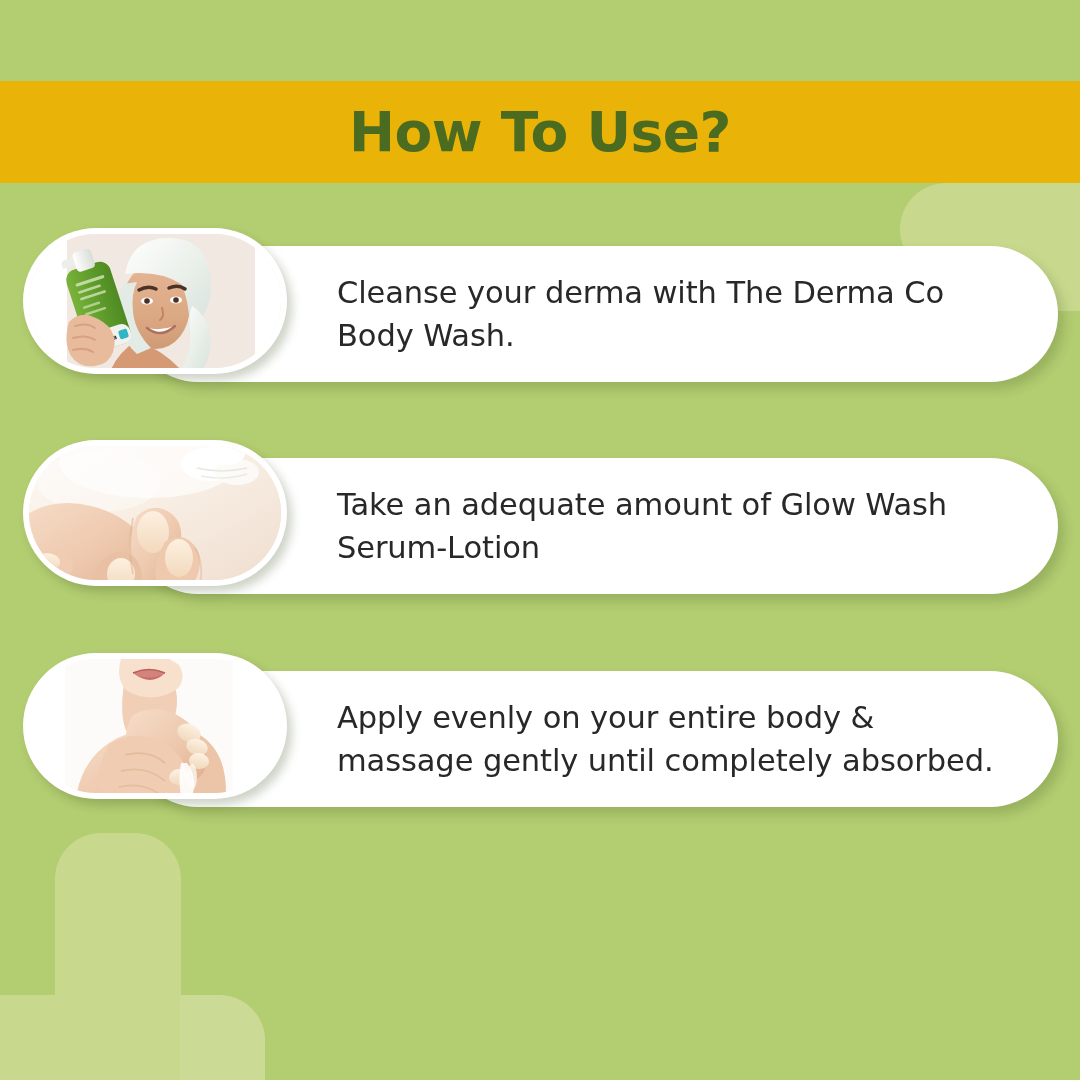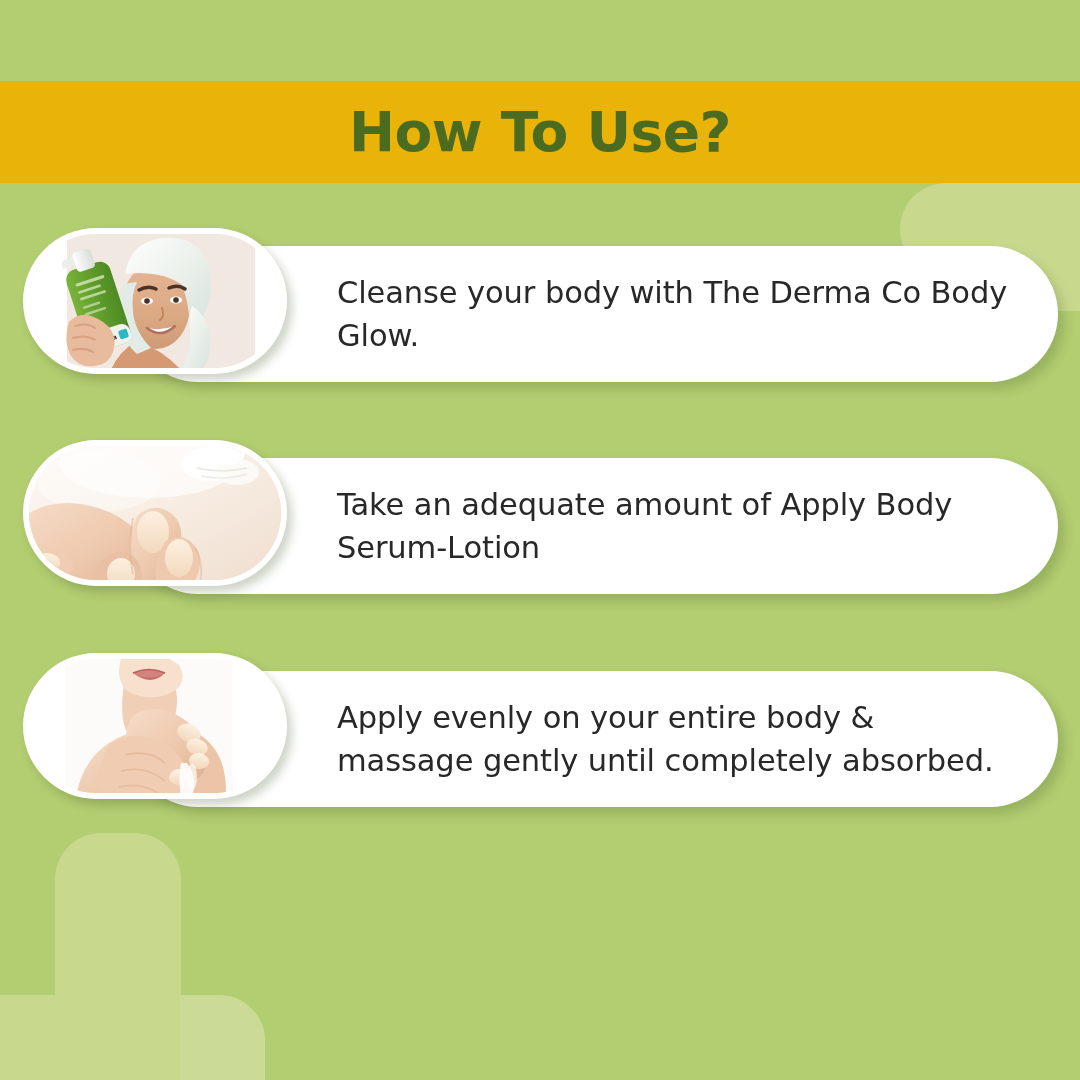--- a/index.html
+++ b/index.html
@@ -123,21 +123,21 @@
 <div class="deco" id="deco-cross-r"></div>
 
 <div id="header-band">
   <h1 id="page-title">How To Use?</h1>
 </div>
 
 <div id="steps">
 
   <div class="step-row r1">
     <div class="step-card">
-      <div class="step-text">Cleanse your body with The Derma Co Body Glow.</div>
+      <div class="step-text">Cleanse your derma with The Derma Co Body Wash.</div>
     </div>
     <div class="step-thumb">
       <div class="thumb-inner">
         <div class="thumb-art r1-art">
           <div class="r1-bg-l"></div>
           <div class="r1-bg-r"></div>
           <svg viewBox="0 0 264 146" width="264" height="146" style="position:absolute;left:0;top:0">
             <defs>
               <linearGradient id="skin1" x1="0" y1="0" x2="0" y2="1">
                 <stop offset="0%" stop-color="#e6b596"></stop>
@@ -202,21 +202,21 @@
             <path d="M44 104 q13 -4 22 2" stroke="#d9a182" stroke-width="2" fill="none" stroke-linecap="round"></path>
             <path d="M44 116 q12 -3 20 2" stroke="#d9a182" stroke-width="2" fill="none" stroke-linecap="round"></path>
           </svg>
         </div>
       </div>
     </div>
   </div>
 
   <div class="step-row r2">
     <div class="step-card">
-      <div class="step-text">Take an adequate amount of Apply Body Serum-Lotion</div>
+      <div class="step-text">Take an adequate amount of Glow Wash Serum-Lotion</div>
     </div>
     <div class="step-thumb">
       <div class="thumb-inner">
         <div class="thumb-art r2-art">
           <svg viewBox="0 0 264 146" width="264" height="146" style="position:absolute;left:0;top:0">
             <defs>
               <linearGradient id="bg2" x1="0" y1="0" x2="1" y2="1">
                 <stop offset="0%" stop-color="#fdf9f5"></stop>
                 <stop offset="50%" stop-color="#f7ece1"></stop>
                 <stop offset="100%" stop-color="#eedccd"></stop>

